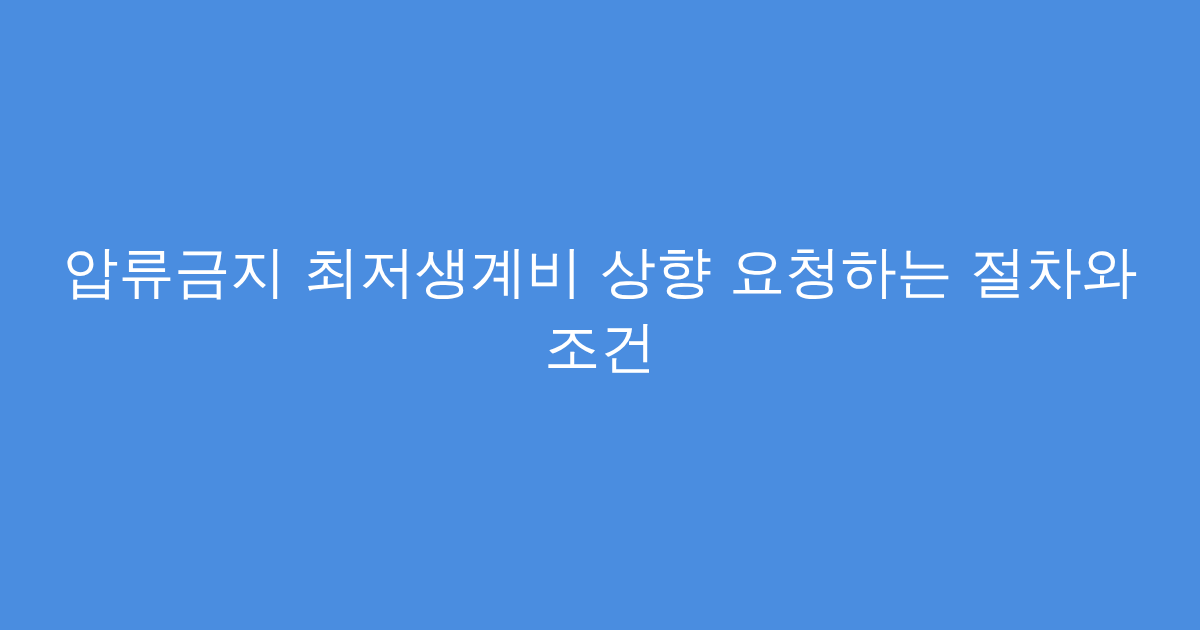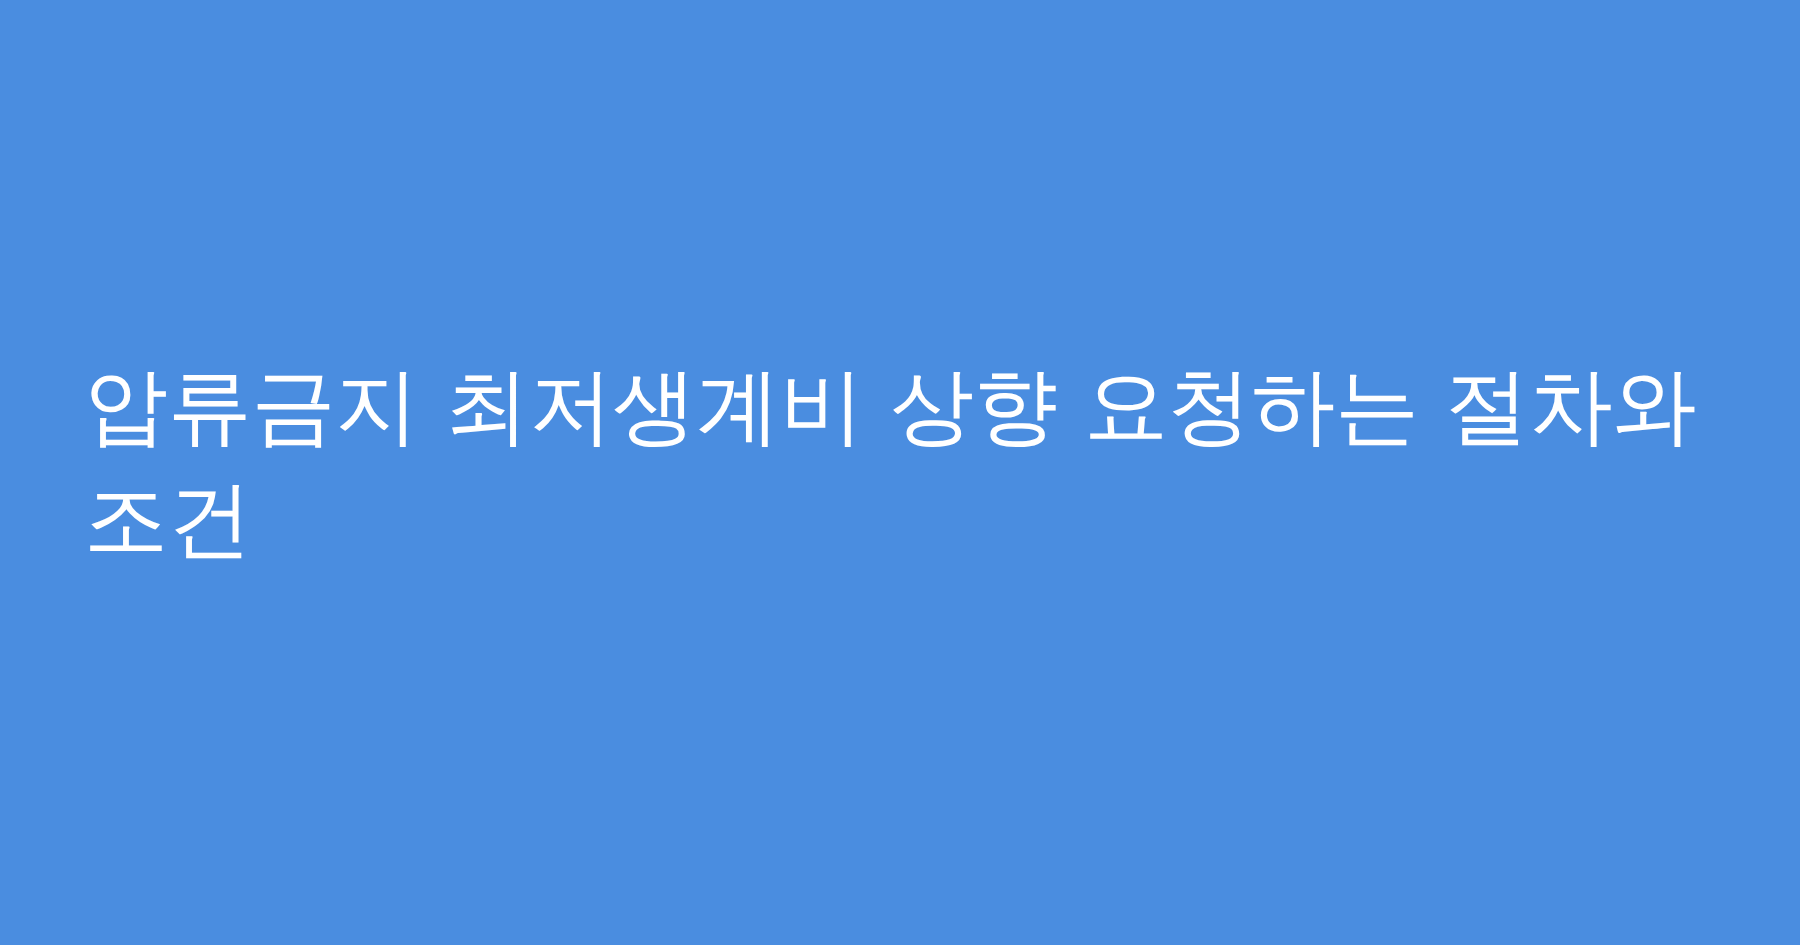--- a/index.html
+++ b/index.html
@@ -24,21 +24,21 @@
     background-color: #4a8de0;      
     display: flex;
     align-items: center;
     justify-content: center;
     padding: 0 56px;
   }
 
   .og-title {
     margin: 0;
     width: 100%;
-    text-align: left;
+    text-align: center;
     color: #ffffff;                 
     font-family: "DejaVu Sans", "Liberation Sans", sans-serif;
     font-size: 56px;
     font-weight: 400;
     line-height: 1.34;
     letter-spacing: -0.2px;
     word-break: keep-all;
     white-space: normal;
     
     transform: translateY(-6px);

